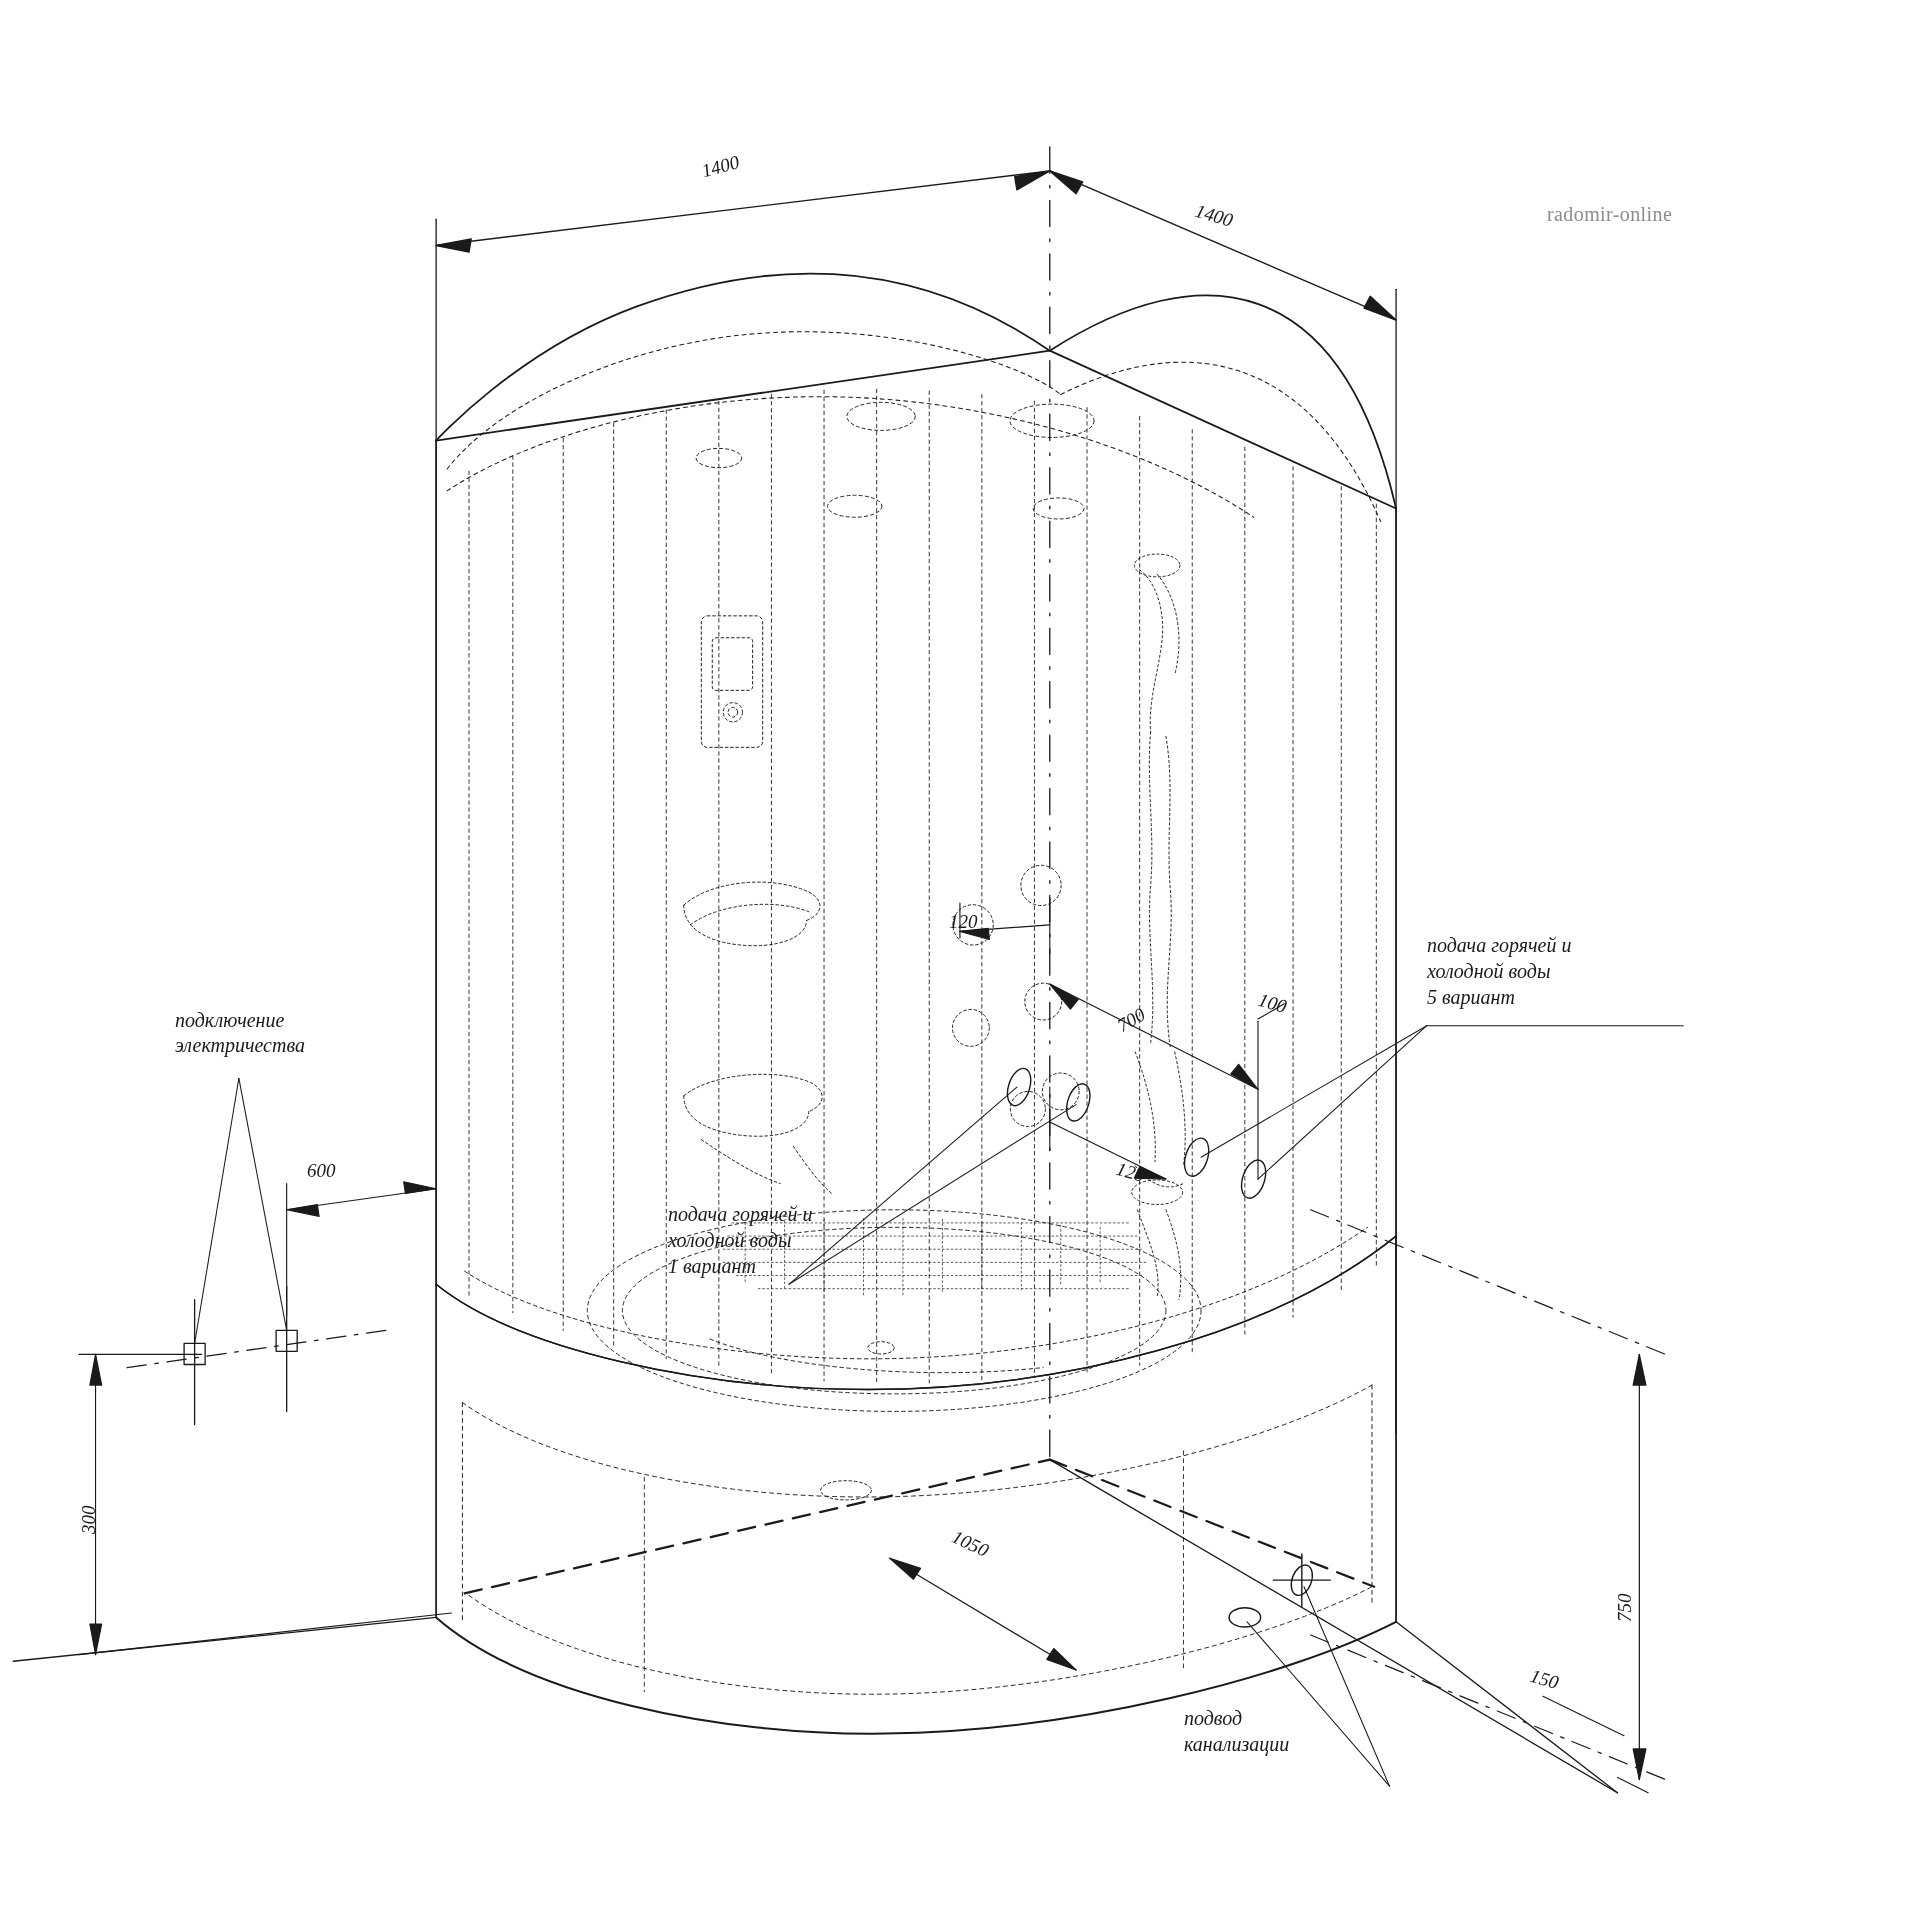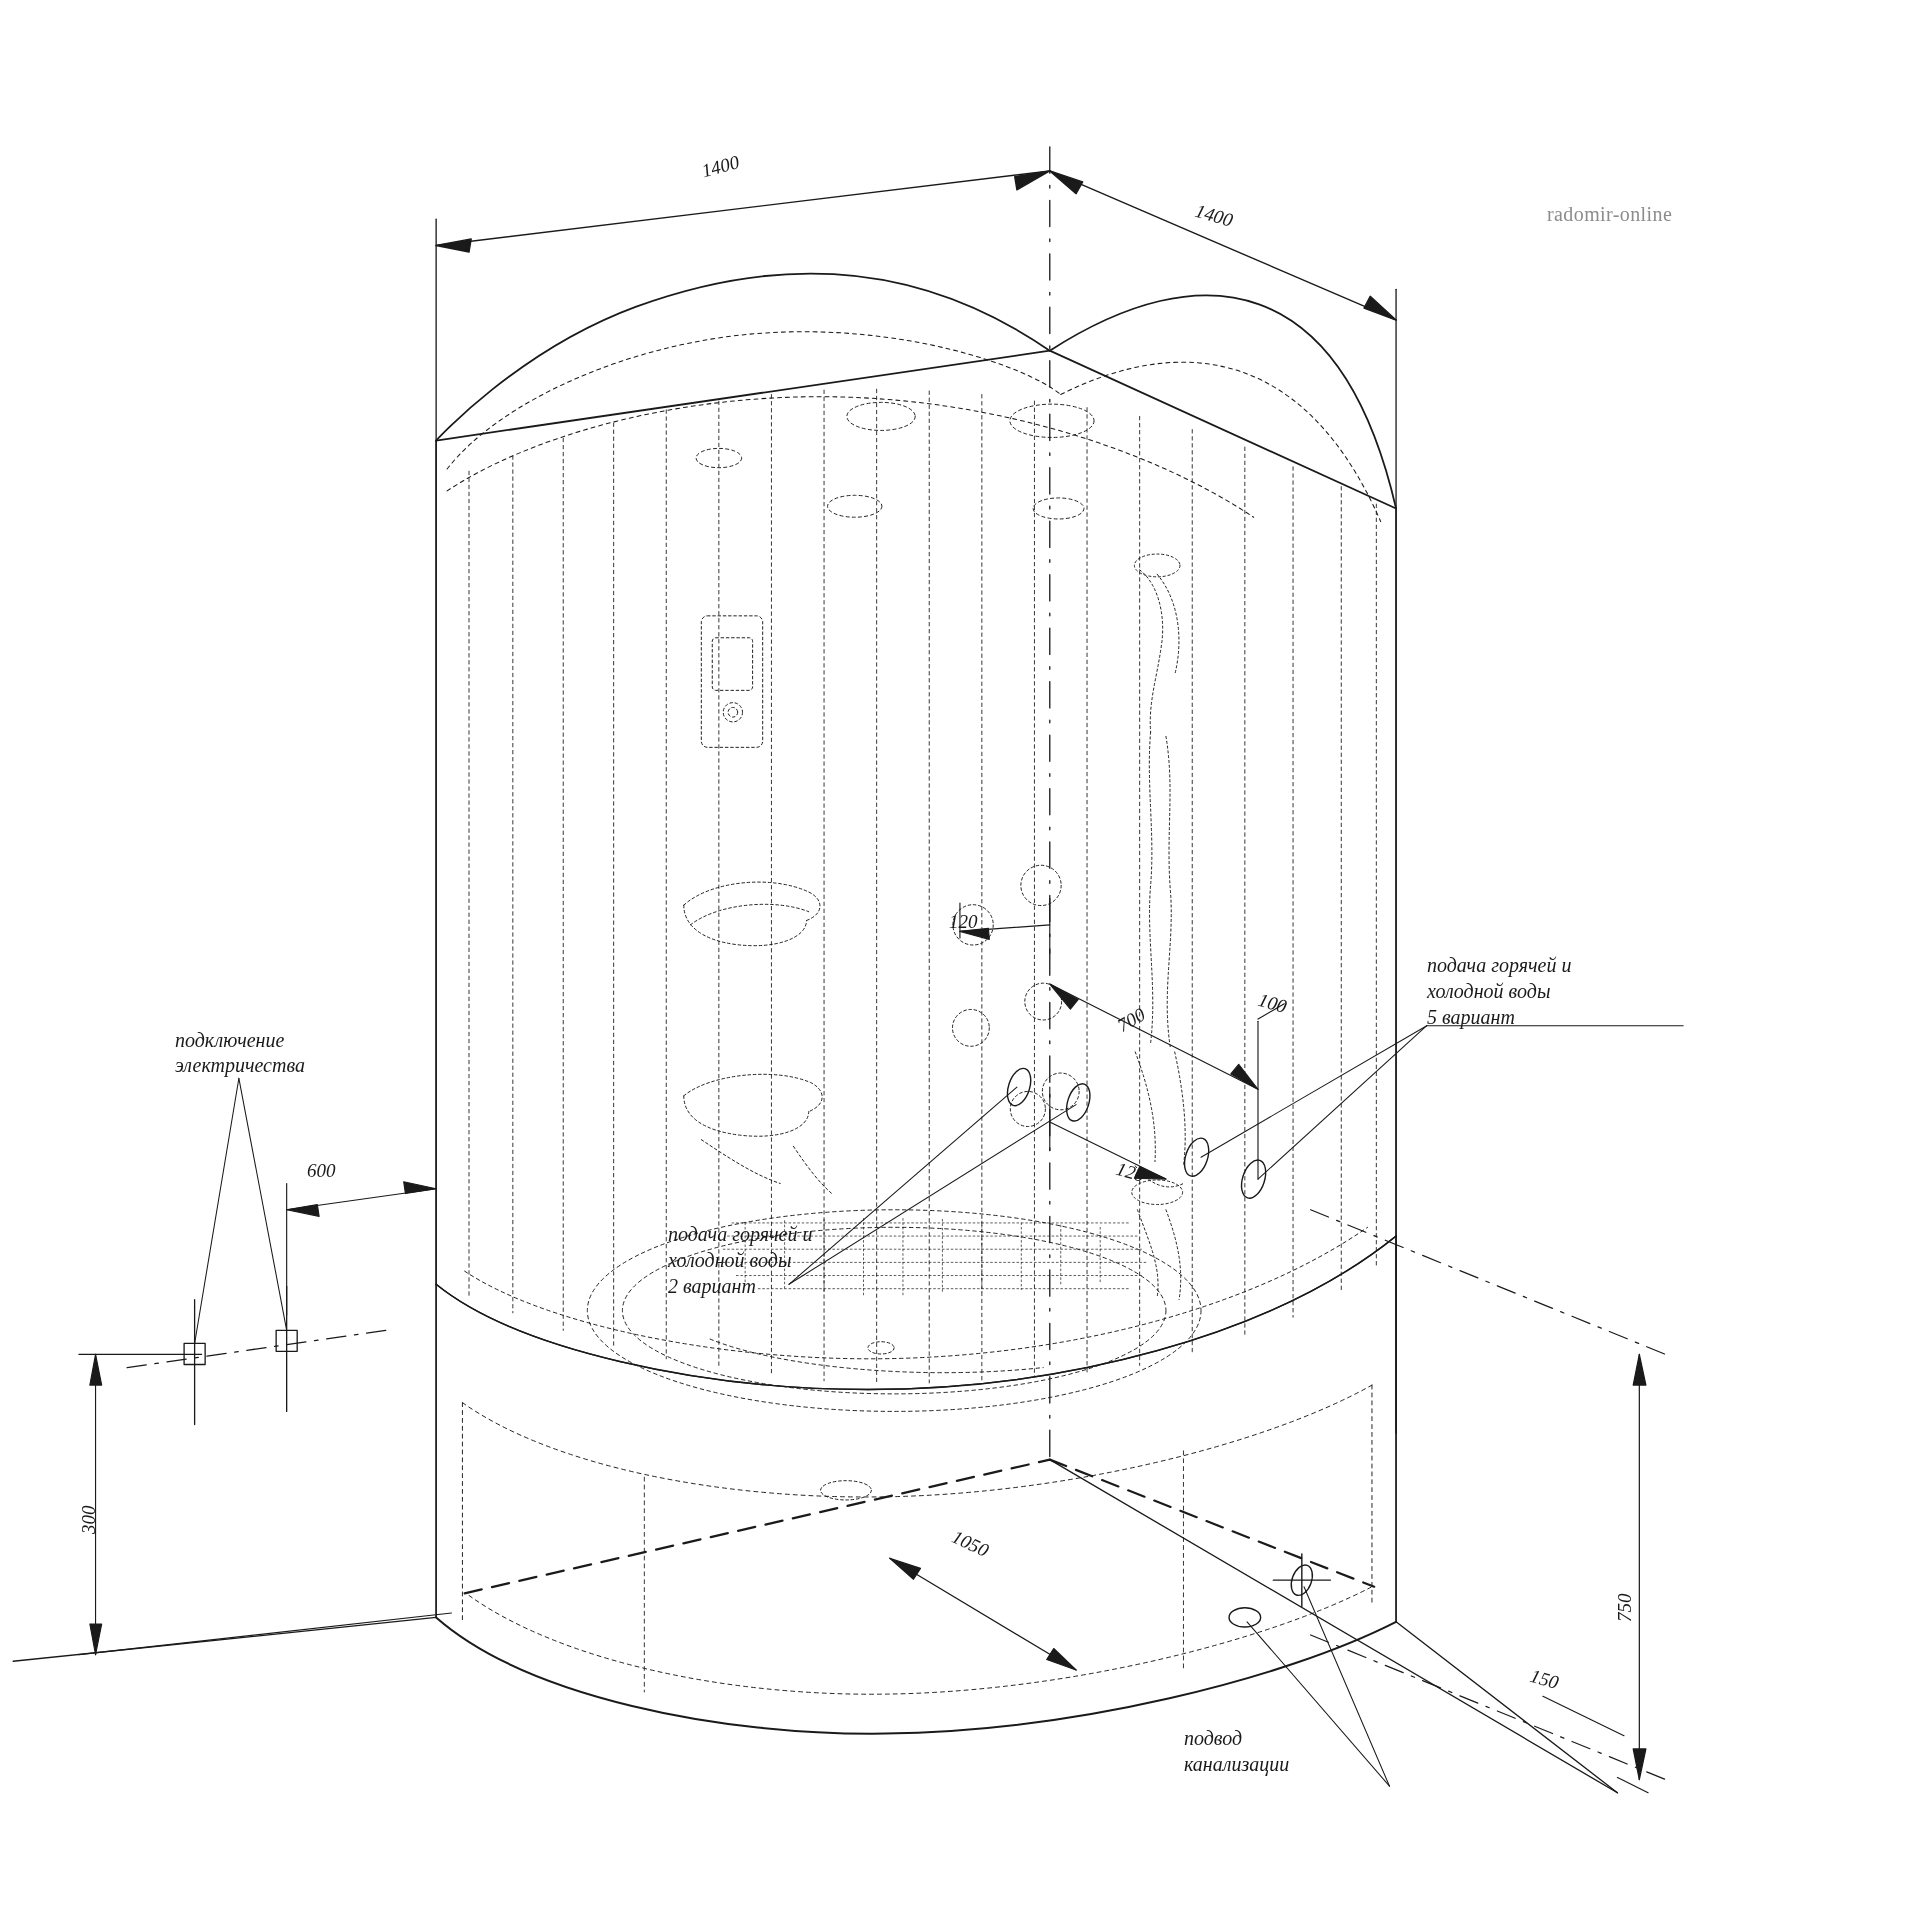--- a/index.html
+++ b/index.html
@@ -29,21 +29,20 @@
     line-height: 1.25;
     font-family: "Liberation Serif", serif;
   }
   .dim {
     font-style: italic;
     font-size: 19px;
   }
   .note {
     font-style: italic;
     font-size: 20px;
-    margin-top: 20px;
   }
   .watermark {
     font-size: 20px;
     color: #8c8c8c;
     font-family: "Liberation Serif", serif;
     letter-spacing: 0.4px;
   }
   .rot-1400a { transform: rotate(-15deg); transform-origin: left top; }
   .rot-1400b { transform: rotate(16deg); transform-origin: left top; }
   .rot-v { transform: rotate(-90deg); transform-origin: left top; }
@@ -345,21 +344,21 @@
   <div class="lbl dim rot-v" style="left:77px; top:1534px;">300</div>
 
   <div class="lbl dim" style="left:949px; top:910px;">120</div>
 
   <div class="lbl dim rot-700" style="left:1113px; top:1017px;">700</div>
 
   <div class="lbl dim rot-100" style="left:1262px; top:988px;">100</div>
 
   <div class="lbl dim rot-120b" style="left:1120px; top:1157px;">120</div>
 
-  <div class="lbl note" style="left:668px; top:1201px; line-height:1.3;"><span>подача горячей и</span><br><span>холодной воды</span><br><span>2 вариант</span></div>
+  <div class="lbl note" style="left:668px; top:1201px; line-height:1.3;"><span>подача горячей и</span><br><span>холодной воды</span><br><span>1 вариант</span></div>
 
   <div class="lbl note" style="left:1427px; top:932px; line-height:1.3;"><span>подача горячей и</span><br><span>холодной воды</span><br><span>5 вариант</span></div>
 
   <div class="lbl dim rot-1050" style="left:958px; top:1525px;">1050</div>
 
   <div class="lbl dim rot-v" style="left:1613px; top:1622px;">750</div>
 
   <div class="lbl dim rot-150" style="left:1534px; top:1664px;">150</div>
 
   <div class="lbl note" style="left:1184px; top:1705px; line-height:1.3;"><span>подвод</span><br><span>канализации</span></div>

